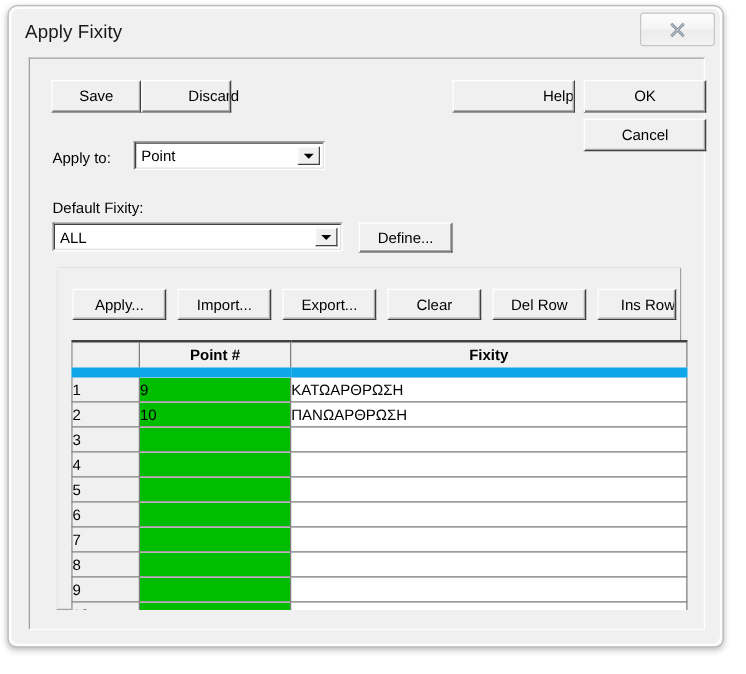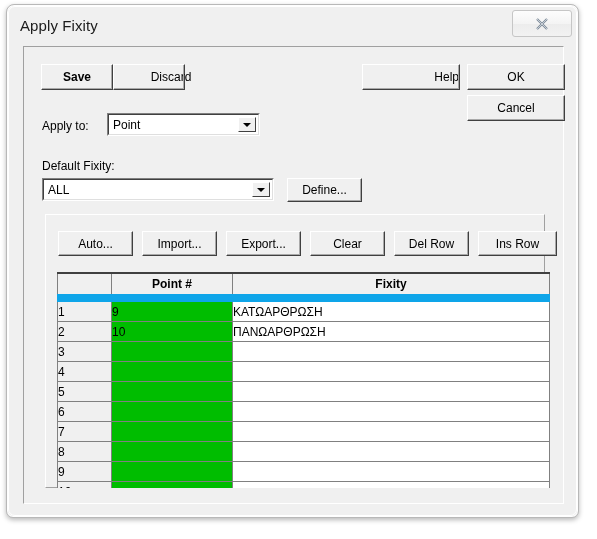--- a/index.html
+++ b/index.html
@@ -271,21 +271,21 @@
         <svg width="16" height="16" viewBox="0 0 16 16">
           <path d="M3 3 L13 13 M13 3 L3 13" stroke="#7c8a99" stroke-width="2.2" fill="none" stroke-linecap="butt"></path>
           <path d="M3 3 L13 13 M13 3 L3 13" stroke="#d9dee3" stroke-width="0.8" fill="none"></path>
         </svg>
       </span>
     </div>
   </div>
 
   <div id="client-area">
 
-    <div class="btn" style="left:17px; top:17px; width:72px; height:26px;font-weight:bold;">
+    <div class="btn" style="left:17px; top:17px; width:72px; height:26px;">
       <span>Save</span>
     </div>
     <div class="btn" style="left:89px; top:17px; width:72px; height:26px;padding-left:44px;">
       <span>Discard</span>
     </div>
     <div class="btn" style="left:338px; top:17px; width:98px; height:26px;justify-content:flex-end;">
       <span>Help</span>
     </div>
     <div class="btn" style="left:443px; top:17px; width:98px; height:26px;">
       <span>OK</span>
@@ -309,35 +309,35 @@
         <div class="combo-arrow"></div>
       </div>
     </div>
     <div class="btn" style="left:263px; top:131px; width:75px; height:24px;">
       <span>Define...</span>
     </div>
 
     <div id="grid-group"></div>
 
     <div class="btn" style="left:34px; top:184px; width:75px; height:25px;">
-      <span>Auto...</span>
+      <span>Apply...</span>
     </div>
     <div class="btn" style="left:118px; top:184px; width:75px; height:25px;">
       <span>Import...</span>
     </div>
     <div class="btn" style="left:202px; top:184px; width:75px; height:25px;">
       <span>Export...</span>
     </div>
     <div class="btn" style="left:286px; top:184px; width:75px; height:25px;">
       <span>Clear</span>
     </div>
     <div class="btn" style="left:370px; top:184px; width:75px; height:25px;">
       <span>Del Row</span>
     </div>
-    <div class="btn" style="left:454px; top:184px; width:79px; height:25px;">
+    <div class="btn" style="left:454px; top:184px; width:63px; height:25px;justify-content:flex-end;">
       <span>Ins Row</span>
     </div>
 
     <div id="grid-wrap">
       <table class="grid">
         <thead>
           <tr>
             <th class="col-rowhdr"></th>
             <th class="col-point">Point #</th>
             <th class="col-fixity">Fixity</th>

